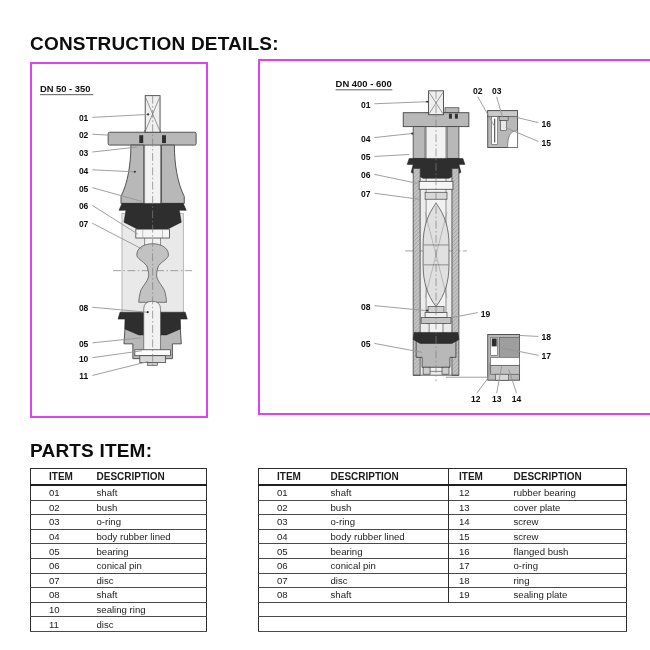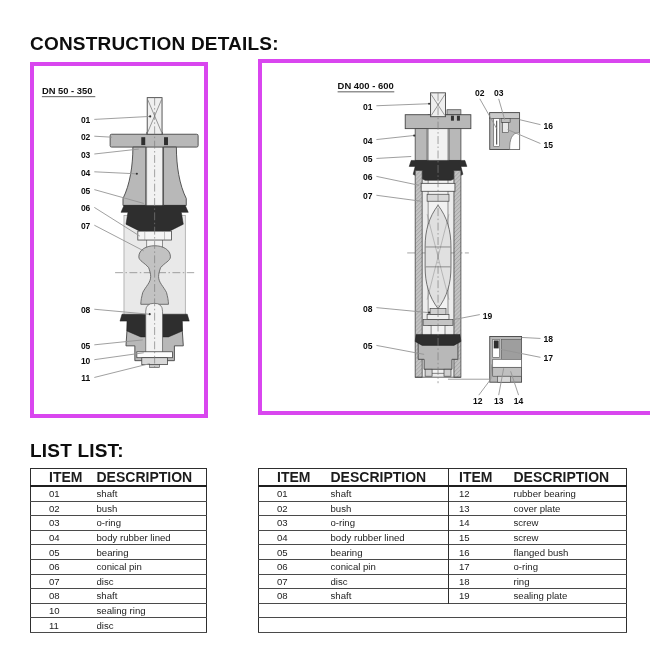--- a/index.html
+++ b/index.html
@@ -5,36 +5,36 @@
   html,body{margin:0;padding:0;}
   body{
     width:650px;height:650px;background:#ffffff;position:relative;
     font-family:"Liberation Sans", sans-serif;color:#111;
   }
   .section-title{
     position:absolute;font-weight:bold;font-size:19px;letter-spacing:.2px;color:#0d0d0d;
   }
   #construction-title{left:30px;top:33px;}
   #parts-title{left:30px;top:440px;}
-  .diagram-box{position:absolute;border:4px solid #d946ef;background:#fff;box-sizing:border-box;}
+  .diagram-box{position:absolute;border:2px solid #d946ef;background:#fff;box-sizing:border-box;}
   #box1{left:30px;top:62px;width:178px;height:356px;}
   #box2{left:258px;top:59px;width:441px;height:356px;}
   svg{display:block;}
   svg text{font-family:"Liberation Sans", sans-serif;}
   .variant-label{font-size:9.5px;font-weight:bold;fill:#111;}
   .callout{font-size:8.6px;font-weight:bold;fill:#0d0d0d;}
   .leader{stroke:#949494;stroke-width:.9;fill:none;}
   .cline{stroke:#7d7d7d;stroke-width:.7;stroke-dasharray:8 2.5 1.5 2.5;fill:none;}
   
   table{position:absolute;border-collapse:collapse;table-layout:fixed;background:#fff;border:1.6px solid #2e2e2e;}
   #table-left{left:30px;top:468px;width:176px;}
   #table-right{left:258px;top:468px;width:368px;}
   th,td{font-size:9.6px;height:13.6px;padding:0;margin:0;text-align:left;vertical-align:middle;
         white-space:nowrap;overflow:hidden;color:#1c1c1c;}
-  th{font-weight:bold;font-size:14px;height:15px;}
+  th{font-weight:bold;font-size:10px;height:15px;}
   tbody tr, thead tr{border-bottom:1px solid #4a4a4a;}
   thead tr{border-bottom:2px solid #1f1f1f;}
   .col-item{padding-left:18px;}
   .col-item2{padding-left:10px;border-left:1.2px solid #2e2e2e;}
   .col-desc{padding-left:0;margin-top:16px;}
 </style>
 </head>
 <body>
 
 <div class="section-title" id="construction-title">CONSTRUCTION DETAILS:</div>
@@ -249,21 +249,21 @@
     <text class="callout" x="283" y="85">15</text>
     <text class="callout" x="283" y="281">18</text>
     <text class="callout" x="283" y="300">17</text>
     <text class="callout" x="217" y="343" text-anchor="middle">12</text>
     <text class="callout" x="238" y="343" text-anchor="middle">13</text>
     <text class="callout" x="258" y="343" text-anchor="middle">14</text>
   </g>
 </svg>
 </div>
 
-<div class="section-title" id="parts-title">LIST LIST:</div>
+<div class="section-title" id="parts-title">PARTS ITEM:</div>
 
 <table id="table-left">
   <colgroup>
       <col style="width:66px">
       <col style="width:110px">
     </colgroup>
   <thead>
       <tr>
         <th class="col-item">ITEM</th>
         <th class="col-desc">DESCRIPTION</th>

